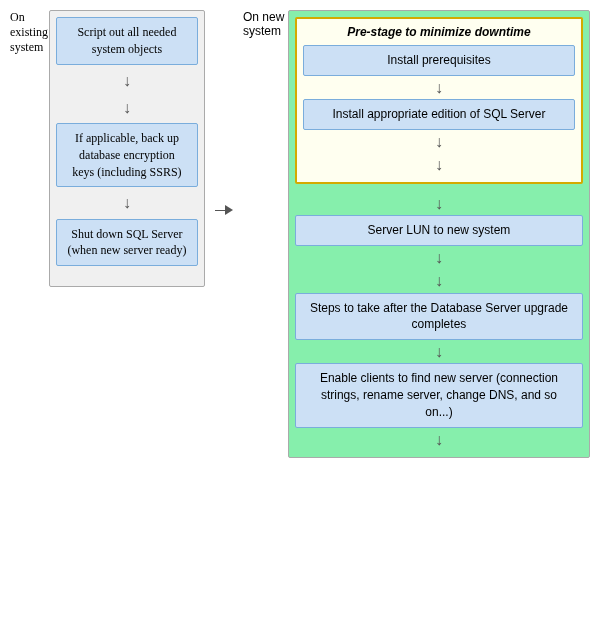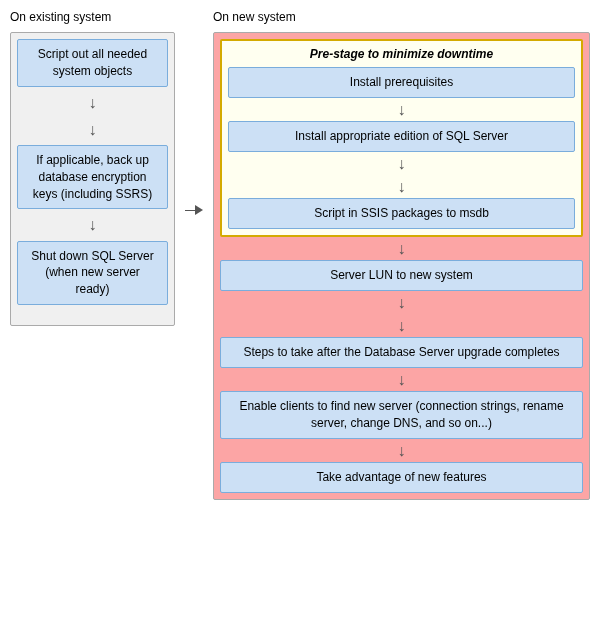--- a/index.html
+++ b/index.html
@@ -23,27 +23,27 @@
       border-radius: 2px;
       padding: 6px;
       display: flex;
       flex-direction: column;
       align-items: center;
       gap: 4px;
       padding-bottom: 20px;
     }
     .right-box {
       border: 1px solid #aaa;
-      background: #fca5a5;
+      background: #86efac;
       border-radius: 2px;
       padding: 6px;
       display: flex;
       flex-direction: column;
       align-items: center;
-      gap: 0;
+      gap: 8px;
     }
     
     .step {
       background: #cce0f5;
       border: 1px solid #7aaddc;
       border-radius: 2px;
       padding: 6px 10px;
       text-align: center;
       width: 100%;
       line-height: 1.4;
@@ -93,27 +93,28 @@
     }
     .diagram-wrapper {
       display: flex;
       flex-direction: row;
       gap: 10px;
       align-items: flex-start;
       width: 580px;
     }
     .left-section {
       display: flex;
-      flex-direction: column;
-      width: 165px;
+      flex-direction: row;
+      width: 195px;
       flex-shrink: 0;
+      font-family: Liberation Serif, serif;
     }
     .right-section {
       display: flex;
-      flex-direction: column;
+      flex-direction: row;
       flex: 1;
     }
   </style>
 </head>
 <body>
 
 <div class="diagram-wrapper">
 
   <div class="left-section">
     <div class="section-title">On existing system</div>
@@ -141,32 +142,30 @@
     <div class="right-box">
 
       <div class="prestage">
         <div class="prestage-title">Pre-stage to minimize downtime</div>
         <div class="prestage-inner">
           <div class="step">Install prerequisites</div>
           <div class="arrow">↓</div>
           <div class="step">Install appropriate edition of SQL Server</div>
           <div class="arrow">↓</div>
           <div class="arrow">↓</div>
-          <div class="step">Script in SSIS packages to msdb</div>
         </div>
       </div>
 
       <div class="right-steps">
         <div class="arrow">↓</div>
         <div class="step step-wide">Server LUN to new system</div>
         <div class="arrow">↓</div>
         <div class="arrow">↓</div>
         <div class="step step-wide">Steps to take after the Database Server upgrade completes</div>
         <div class="arrow">↓</div>
         <div class="step step-wide">Enable clients to find new server (connection strings, rename server, change DNS, and so on...)</div>
         <div class="arrow">↓</div>
-        <div class="step step-wide">Take advantage of new features</div>
       </div>
 
     </div>
   </div>
 
 </div>
 
 </body></html>

